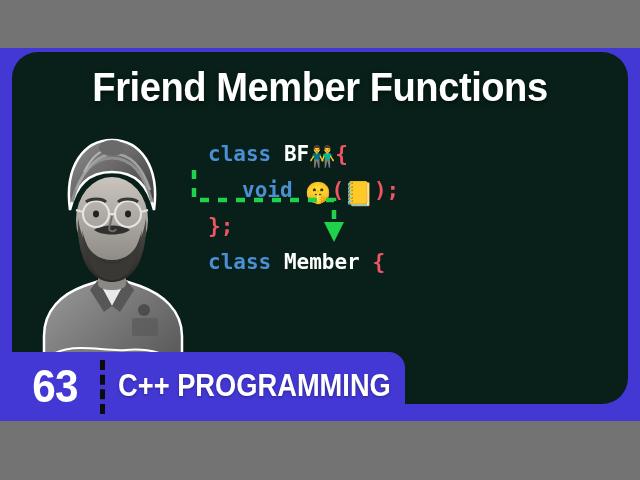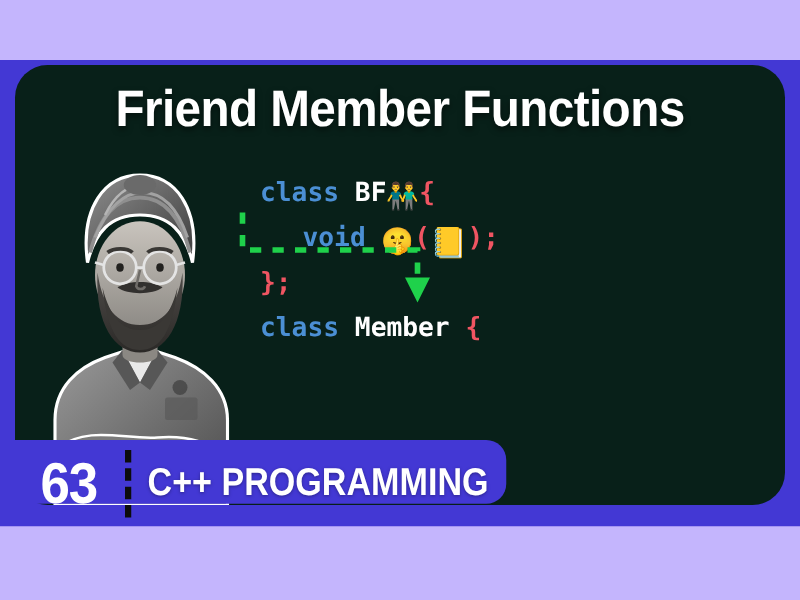--- a/index.html
+++ b/index.html
@@ -6,21 +6,21 @@
   html, body {
     width:640px; height:480px;
     background:#000;
     overflow:hidden;
     font-family:"Liberation Sans", sans-serif;
   }
 
   #stage {
     position:relative;
     width:640px; height:480px;
-    background:#c4b5fd;
+    background:#737373;
   }
 
   
   #frame {
     position:absolute;
     left:0; top:48px;
     width:640px; height:373px;
     background:#4338d4;
   }
 
@@ -84,21 +84,21 @@
     position:absolute;
     left:0; top:0;
     width:616px; height:352px;
     pointer-events:none;
   }
 
   
   #badge {
     position:absolute;
     left:0; top:352px;
-    width:405px; height:51px;
+    width:405px; height:69px;
     background:#4338d4;
     border-top-right-radius:16px;
     border-bottom-right-radius:16px;
   }
   #badge-num {
     position:absolute;
     left:18px; top:7px;
     width:74px;
     text-align:center;
     color:#ffffff;

